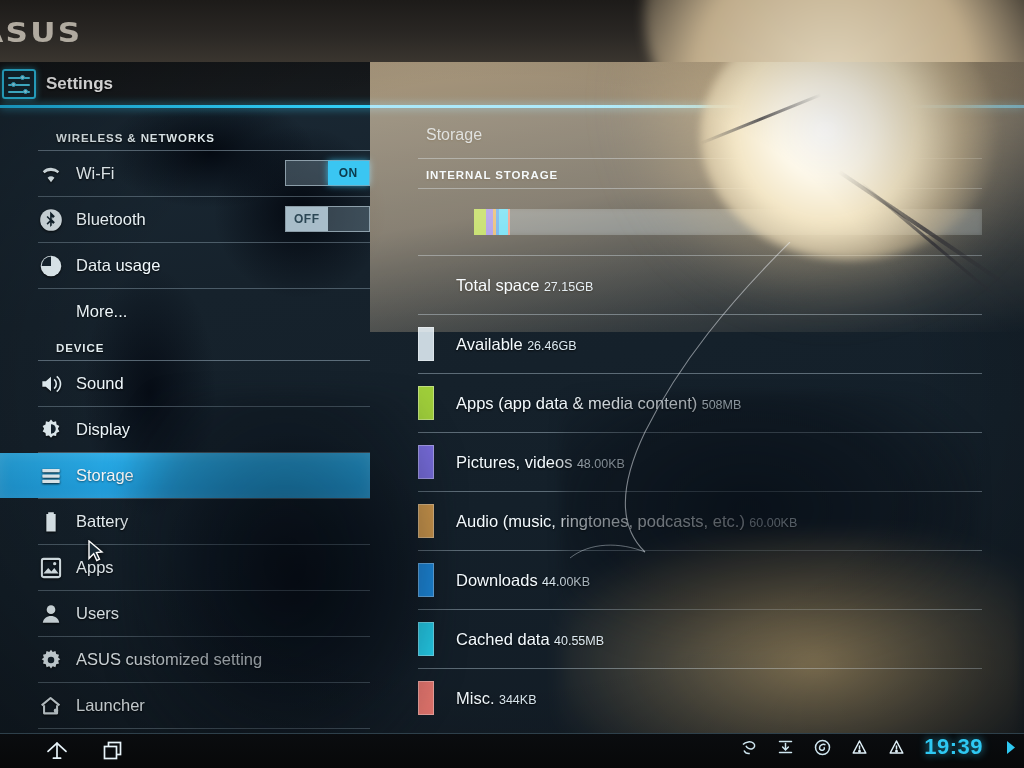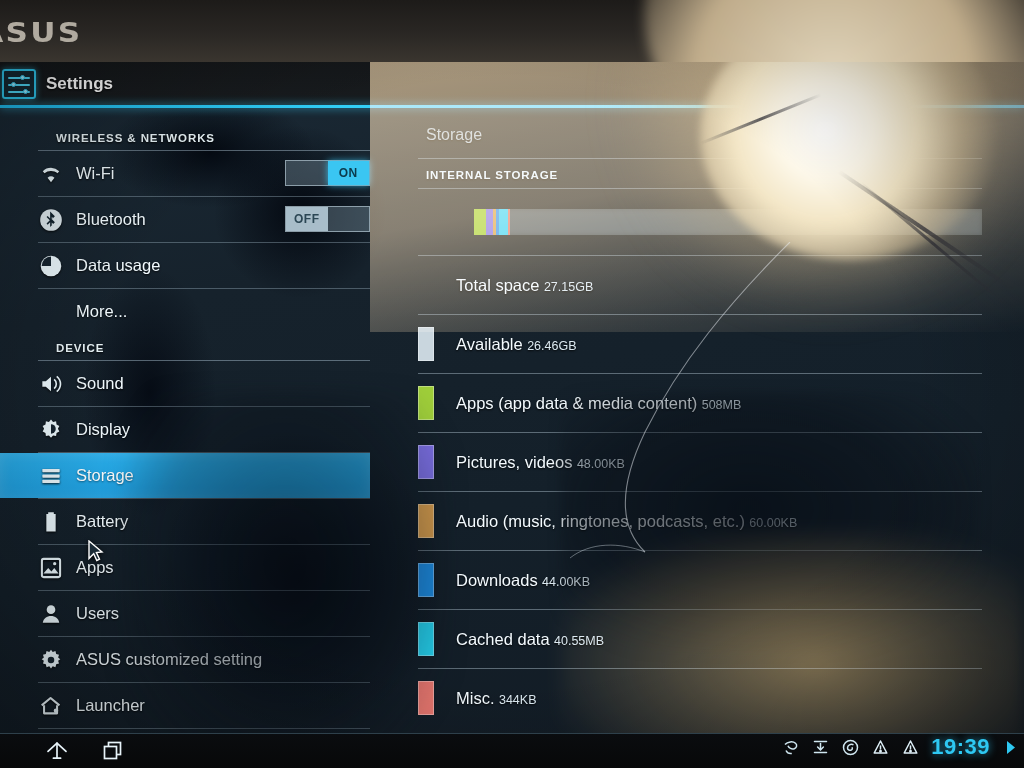--- a/index.html
+++ b/index.html
@@ -183,21 +183,21 @@
   #navbar {
     position:absolute; left:0; bottom:0; width:1024px; height:35px;
     background:linear-gradient(180deg,#0a0c0f 0%,#070809 100%);
     border-top:1px solid rgba(120,170,200,.35);
     display:flex; align-items:center;
   }
   #nav-left { display:flex; align-items:center; gap:30px; padding-left:44px; }
   #nav-left .sysbtn svg { display:block; width:26px; height:26px; }
   #status-right {
     position:absolute; right:4px; top:0; height:26px;
-    display:flex; align-items:center; gap:11px;
+    display:flex; align-items:center; gap:18px;
   }
   #status-right .sicon svg { display:block; width:19px; height:19px; }
   #clock {
     font-size:22px; font-weight:bold; color:#2ec8f2; letter-spacing:.5px;
     text-shadow:0 0 8px rgba(46,200,242,.7);
   }
 
   
   #glare-main {
     position:absolute; left:700px; top:-52px; width:300px; height:250px;

